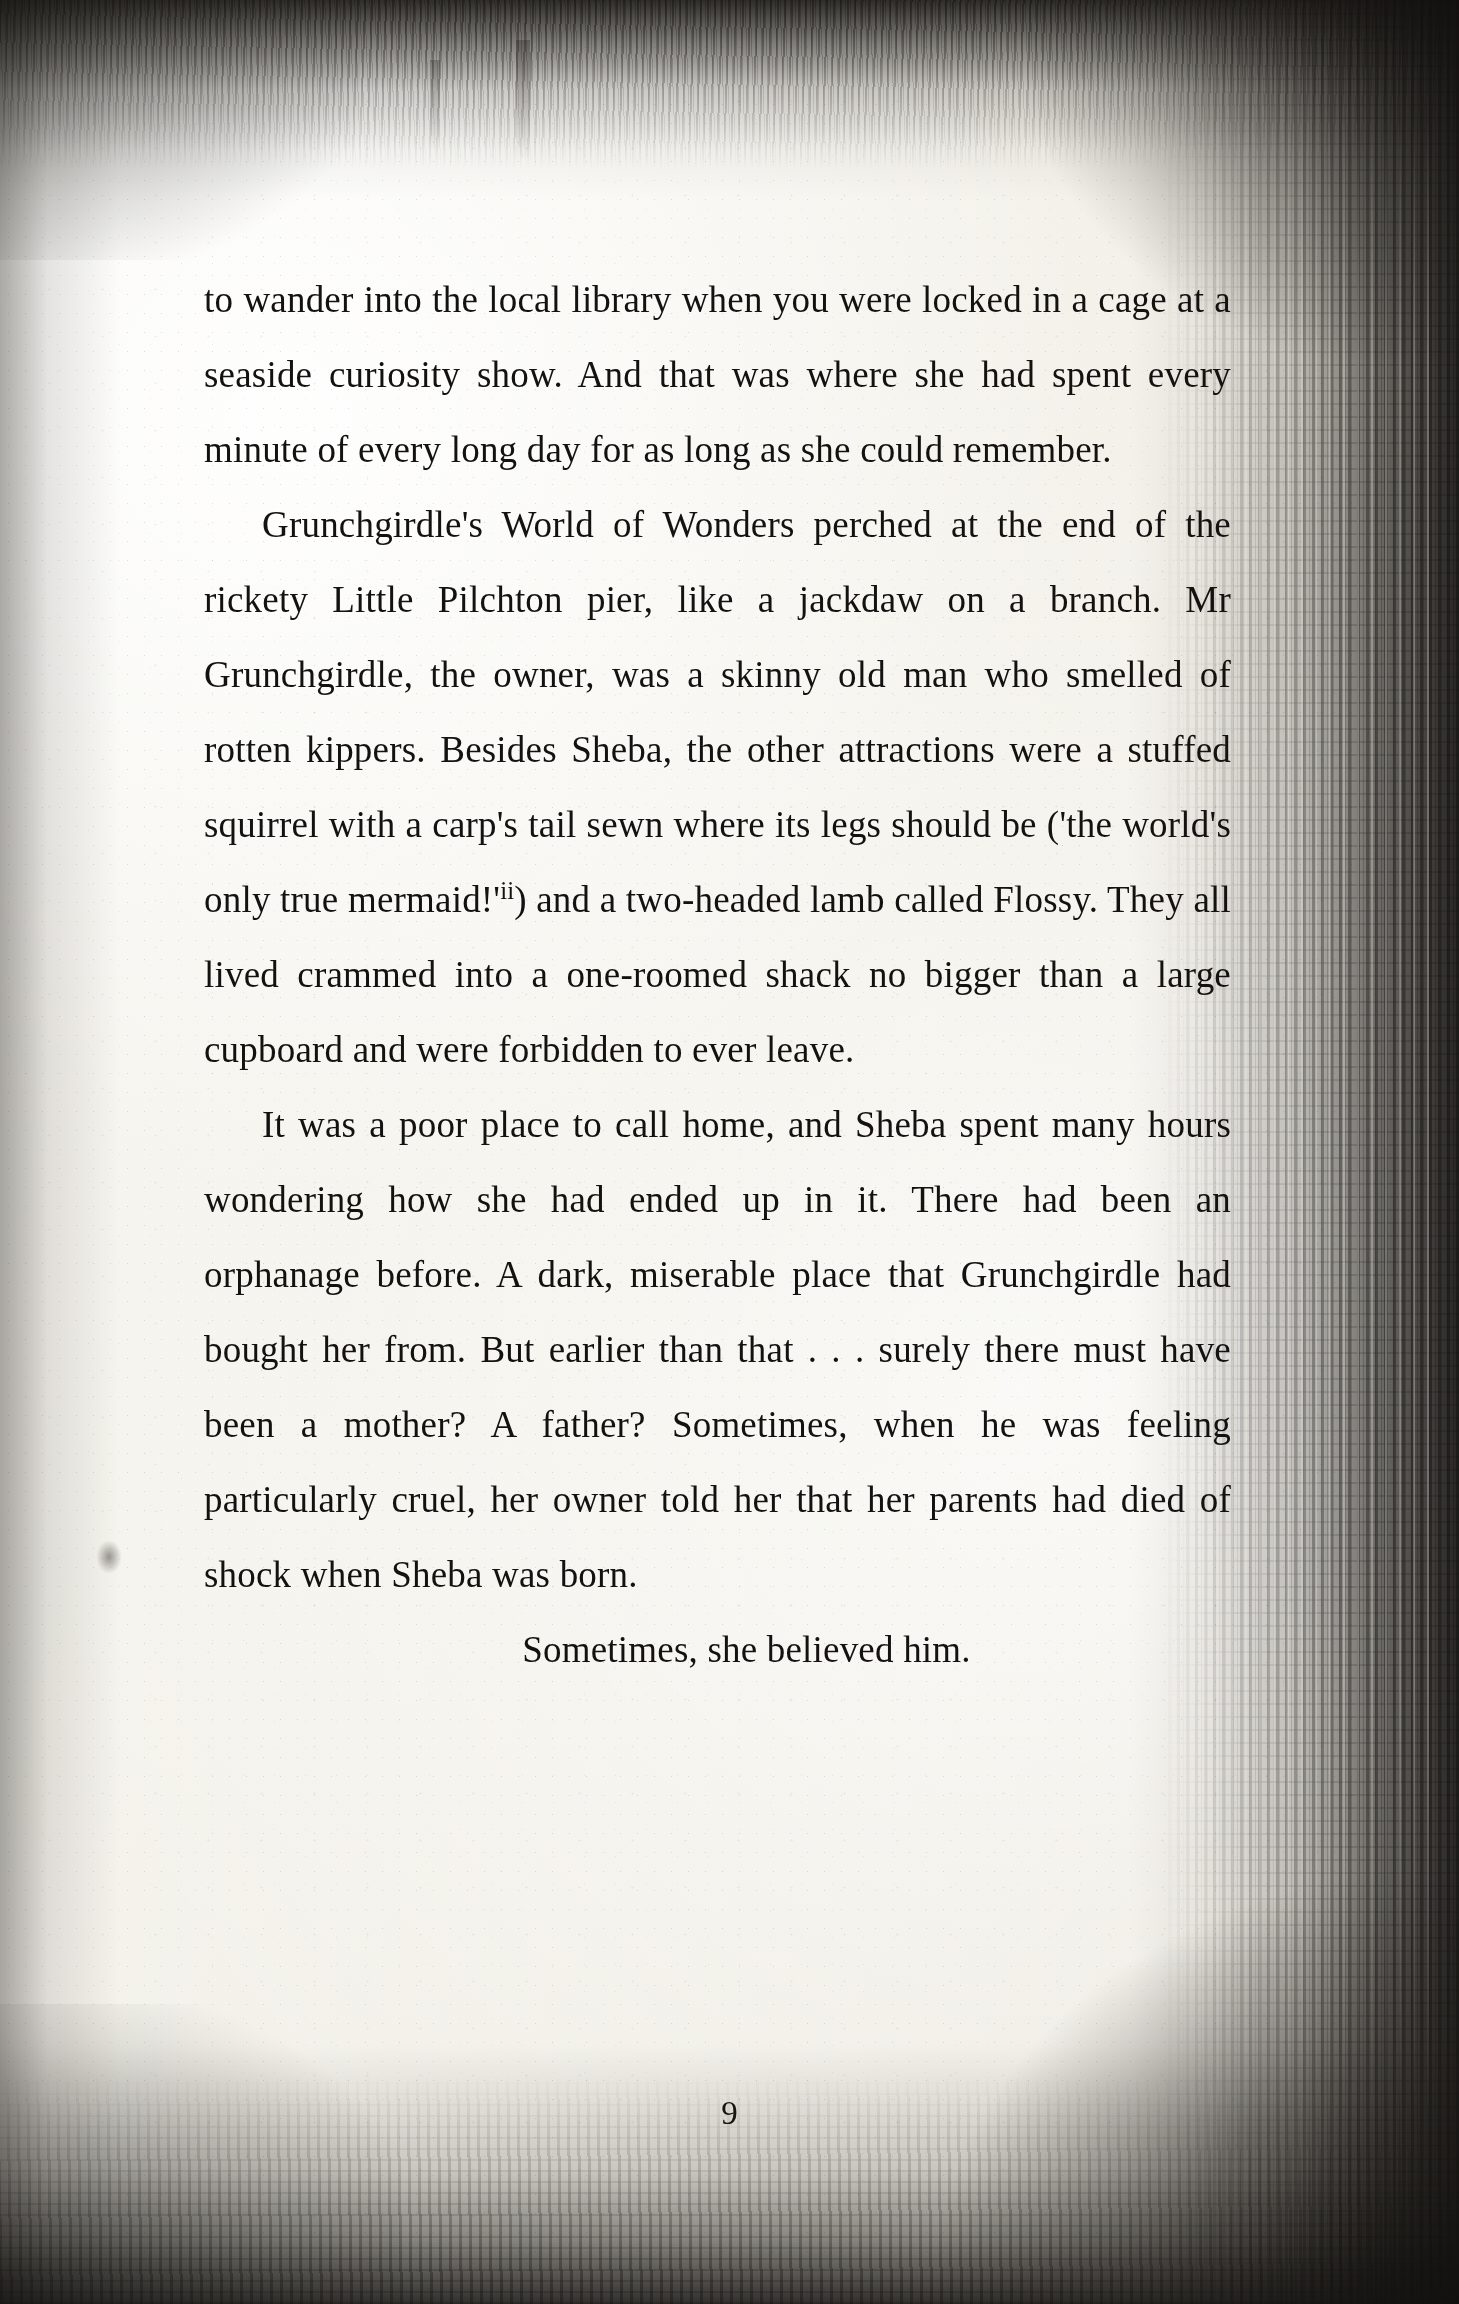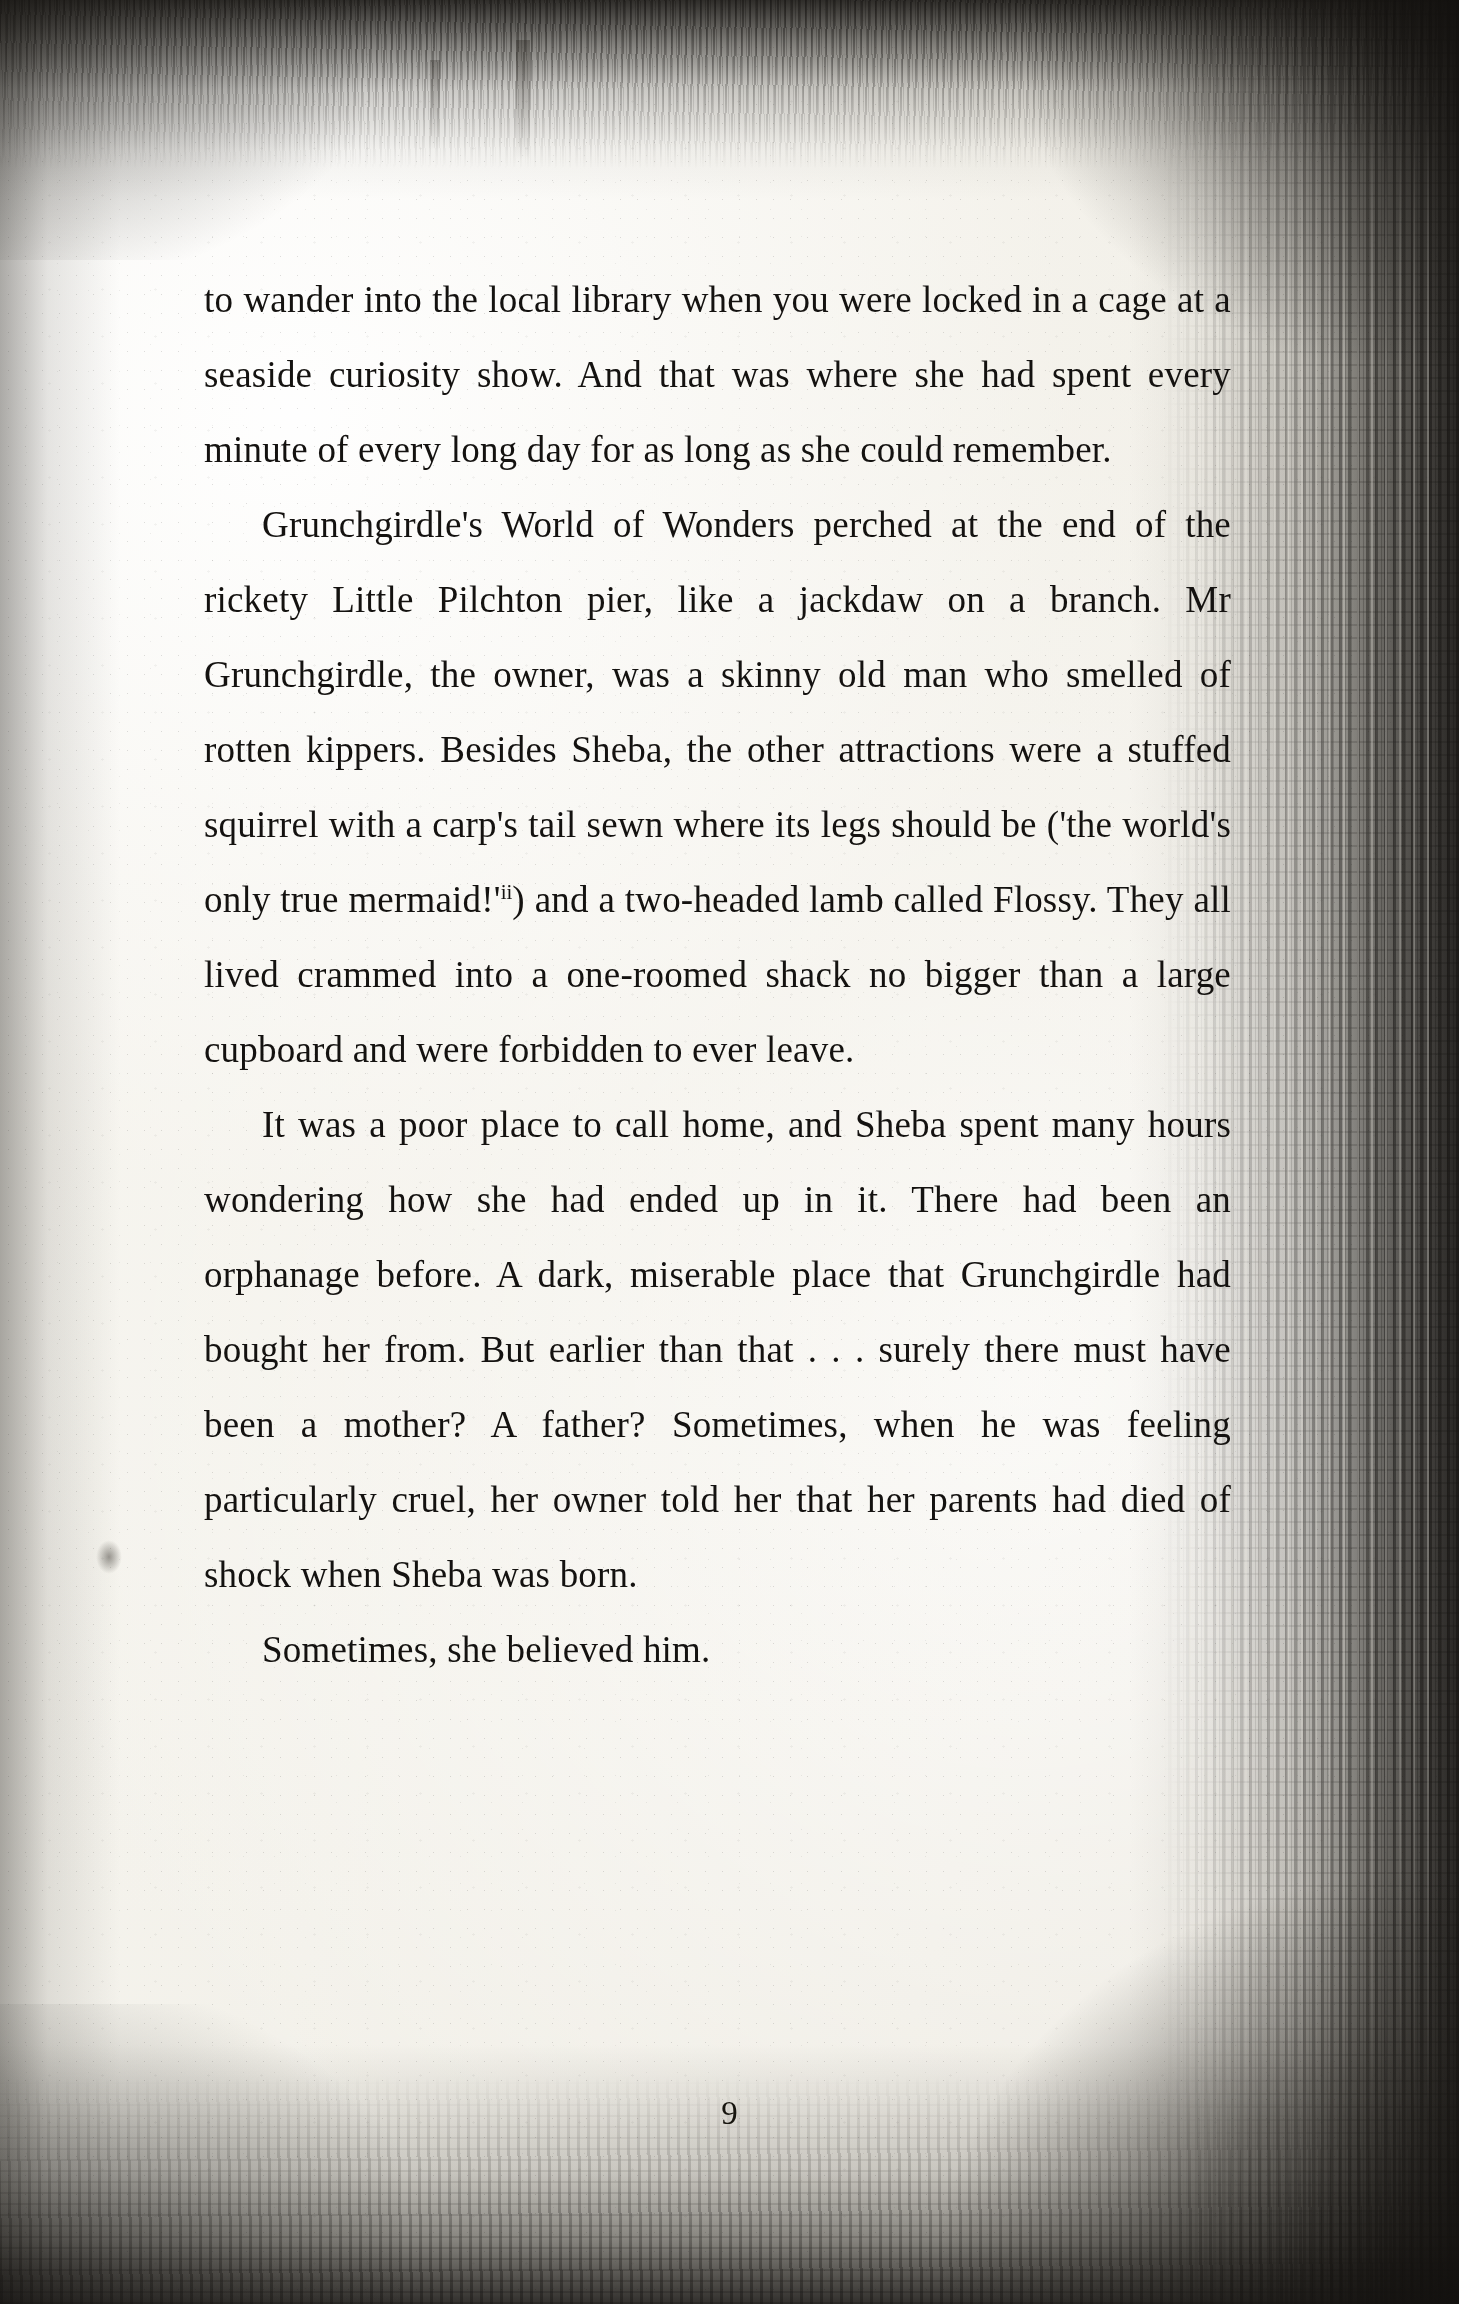--- a/index.html
+++ b/index.html
@@ -144,25 +144,25 @@
     line-height: 75px;
     color: #141210;
     text-align: justify;
     letter-spacing: 0.2px;
     font-family: "Liberation Serif", serif;
   }
   .para + .para {
     text-indent: 58px;
   }
   .para:last-of-type {
-    text-align: left;
+    text-align: center;
   }
 
   .footnote-marker {
-    font-size: 21px;
+    font-size: 25px;
     vertical-align: super;
     line-height: 0;
     letter-spacing: 0;
   }
 
   .folio {
     position: absolute;
     left: 0;
     right: 0;
     top: 2095px;

